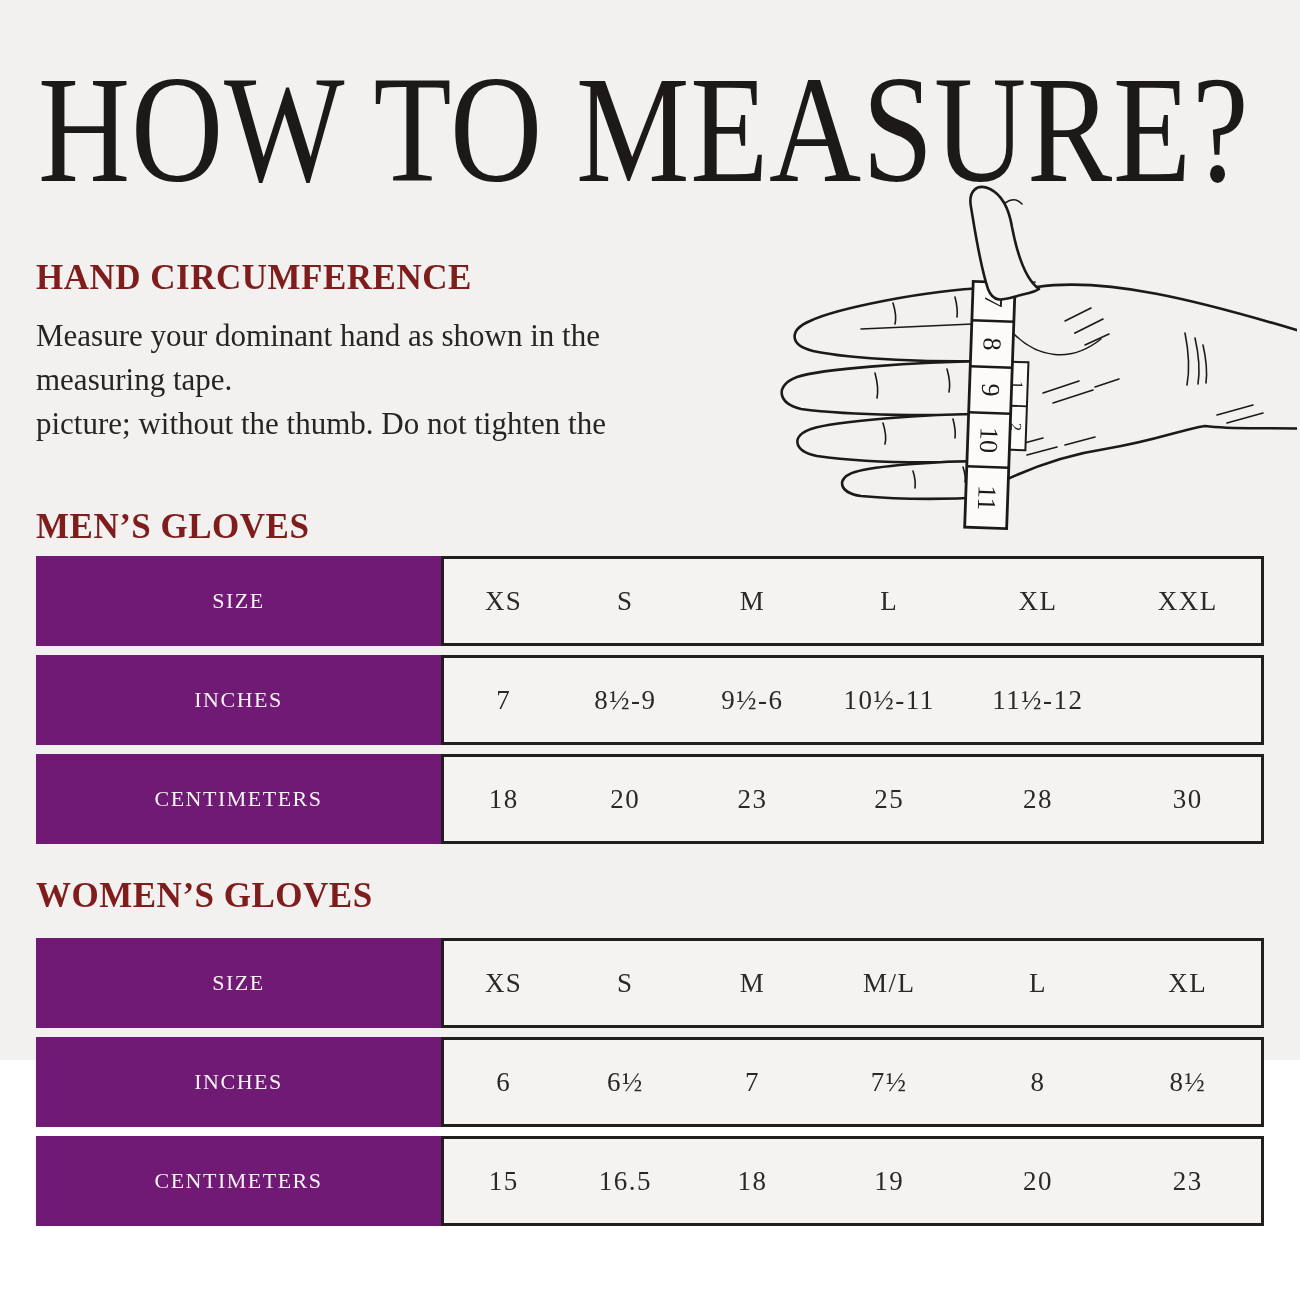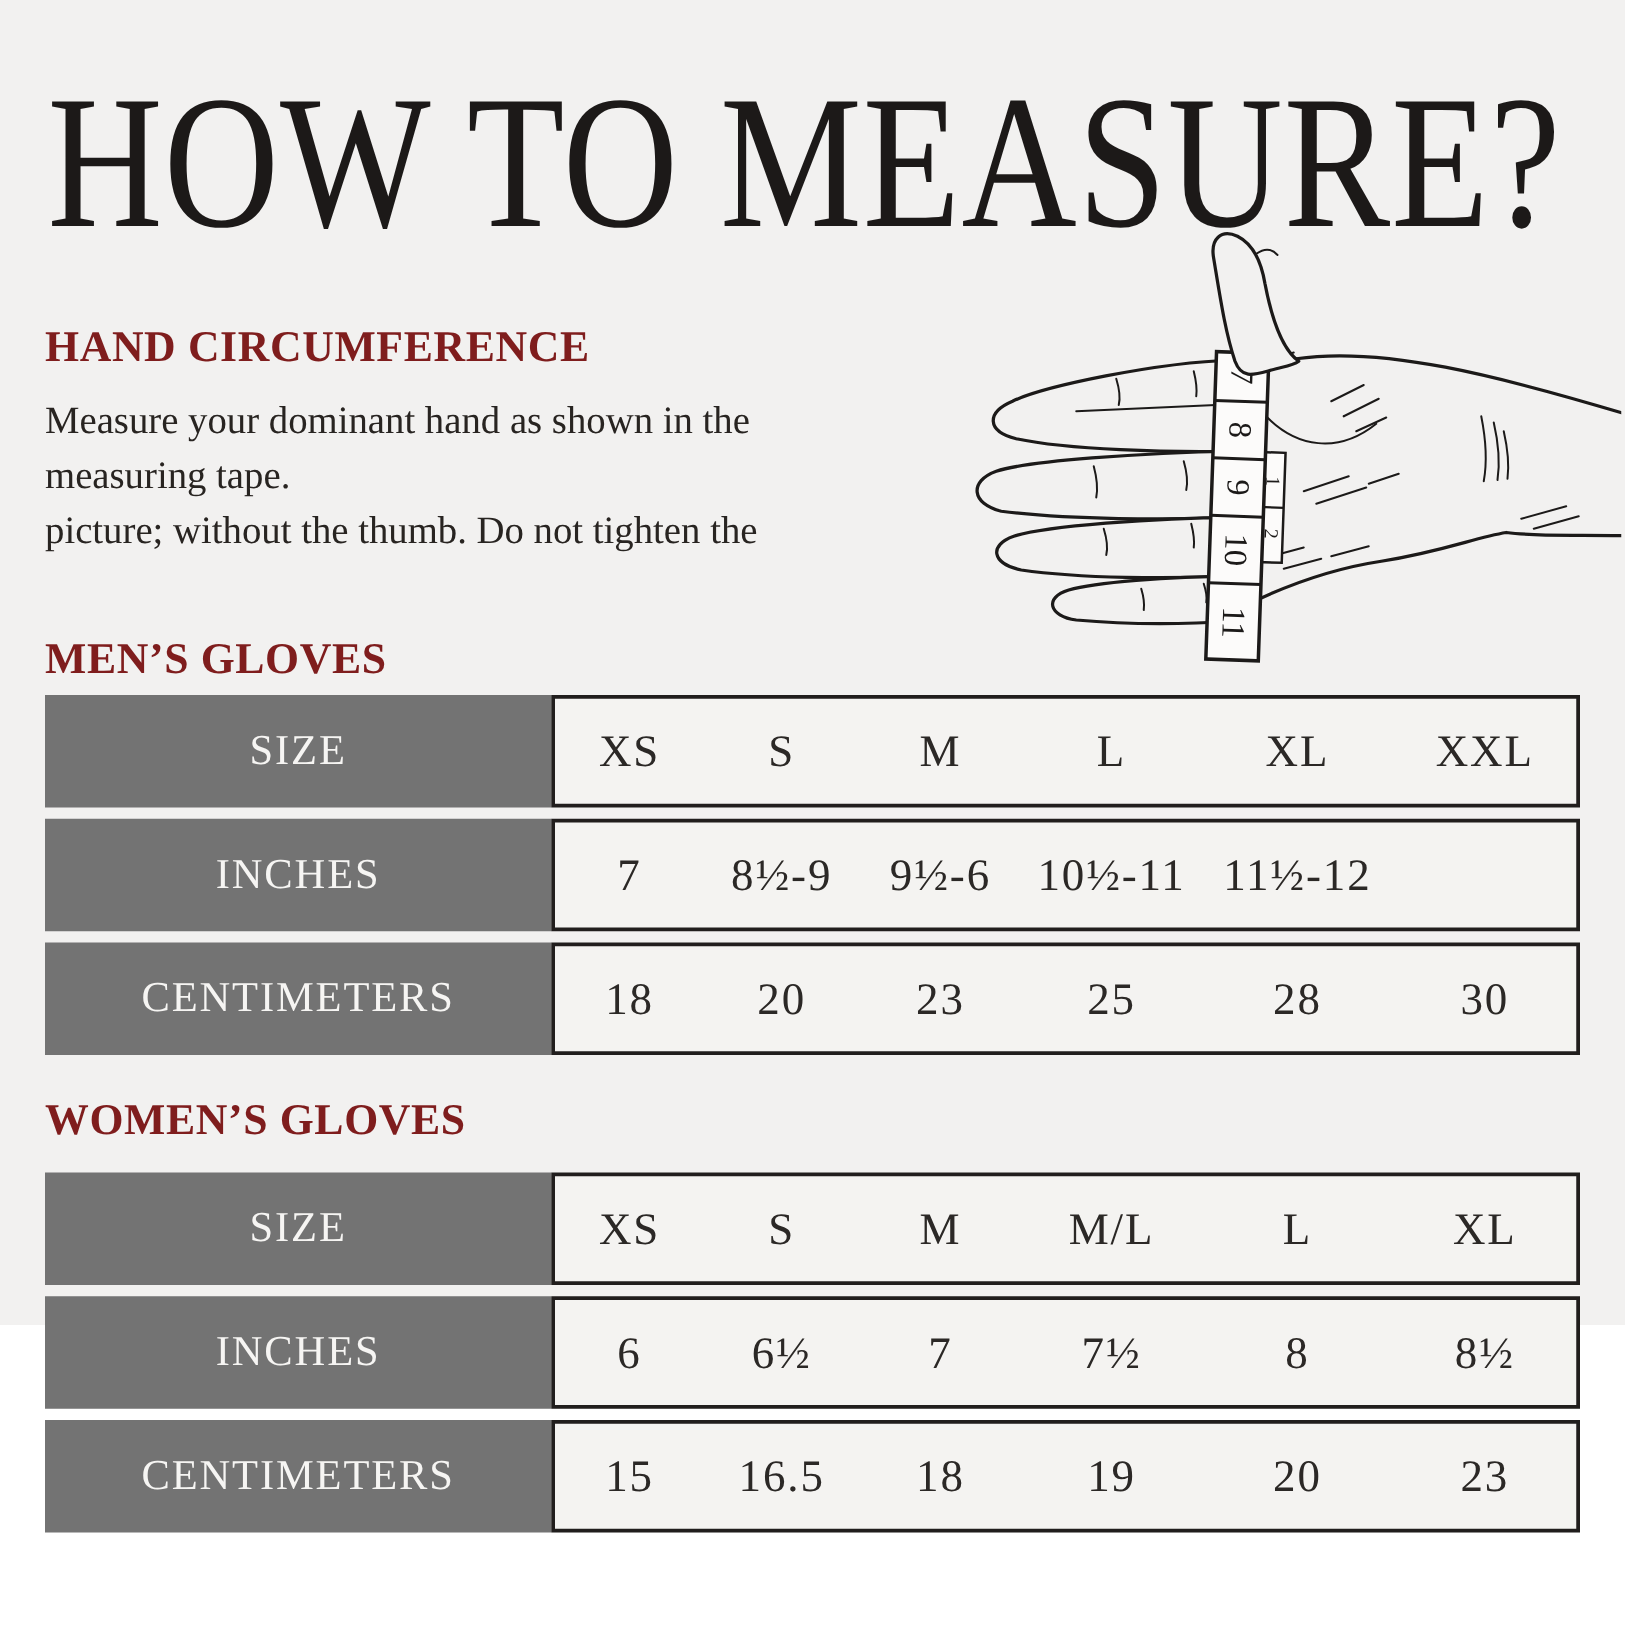--- a/index.html
+++ b/index.html
@@ -30,28 +30,28 @@
     font-size:31px;line-height:44px;color:#282421;
   }
   .hand-art{
     position:absolute;left:765px;top:183px;width:532px;height:360px;
   }
   .size-table{position:absolute;left:36px;width:1228px;}
   .t-mens{top:556px;}
   .t-womens{top:938px;}
   .t-row{display:flex;height:90px;margin-bottom:9px;}
   .t-label{
-    flex:0 0 405px;background:#737373;color:#f6f5f3;
+    flex:0 0 405px;background:#701a75;color:#f6f5f3;
     display:flex;align-items:center;justify-content:center;
-    font-size:34px;letter-spacing:1.5px;white-space:nowrap;
+    font-size:22px;letter-spacing:1.5px;white-space:nowrap;
   }
   .t-vals{
     flex:1;border:3px solid #211e1d;background:#f4f3f1;
     display:flex;align-items:stretch;
-    font-size:36px;letter-spacing:1.5px;color:#2b2826;
+    font-size:27px;letter-spacing:1.5px;color:#2b2826;
   }
   .t-vals .cell{
     display:flex;align-items:center;justify-content:center;
     white-space:nowrap;
   }
   .t-vals .cell:nth-child(1){width:14.6%;}
   .t-vals .cell:nth-child(2){width:15.2%;}
   .t-vals .cell:nth-child(3){width:15.9%;}
   .t-vals .cell:nth-child(4){width:17.6%;}
   .t-vals .cell:nth-child(5){width:18.8%;}

